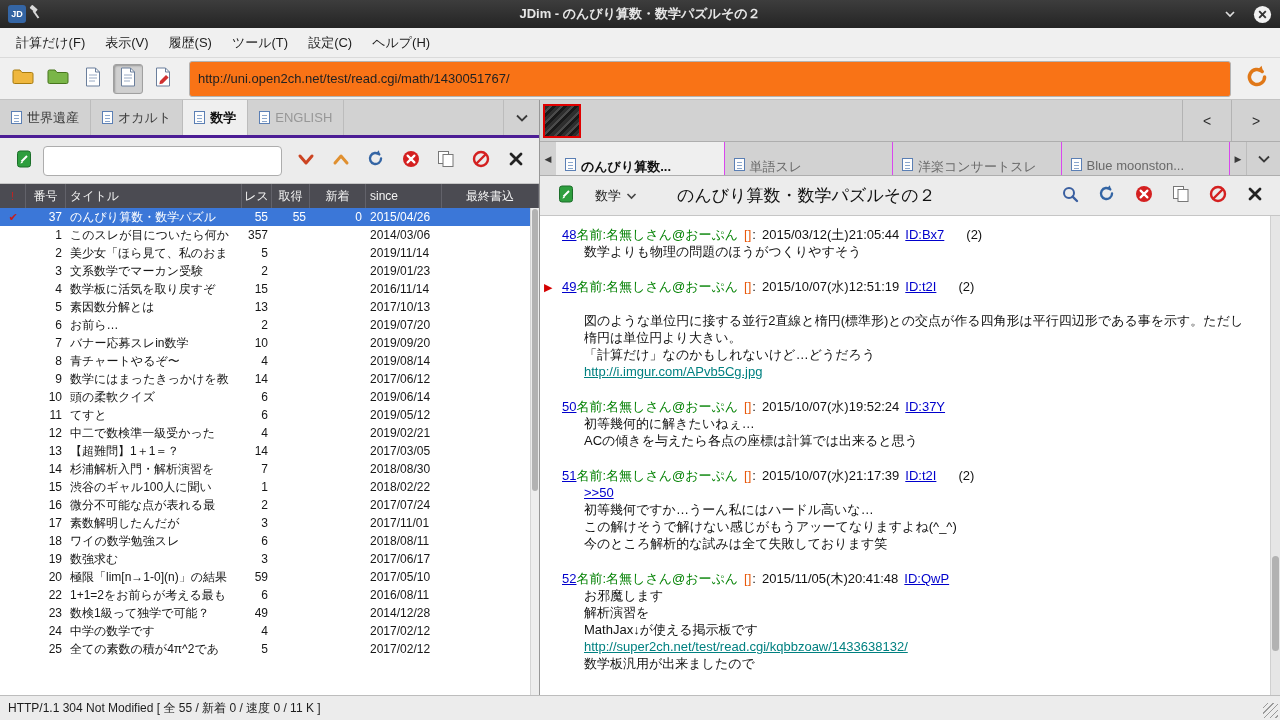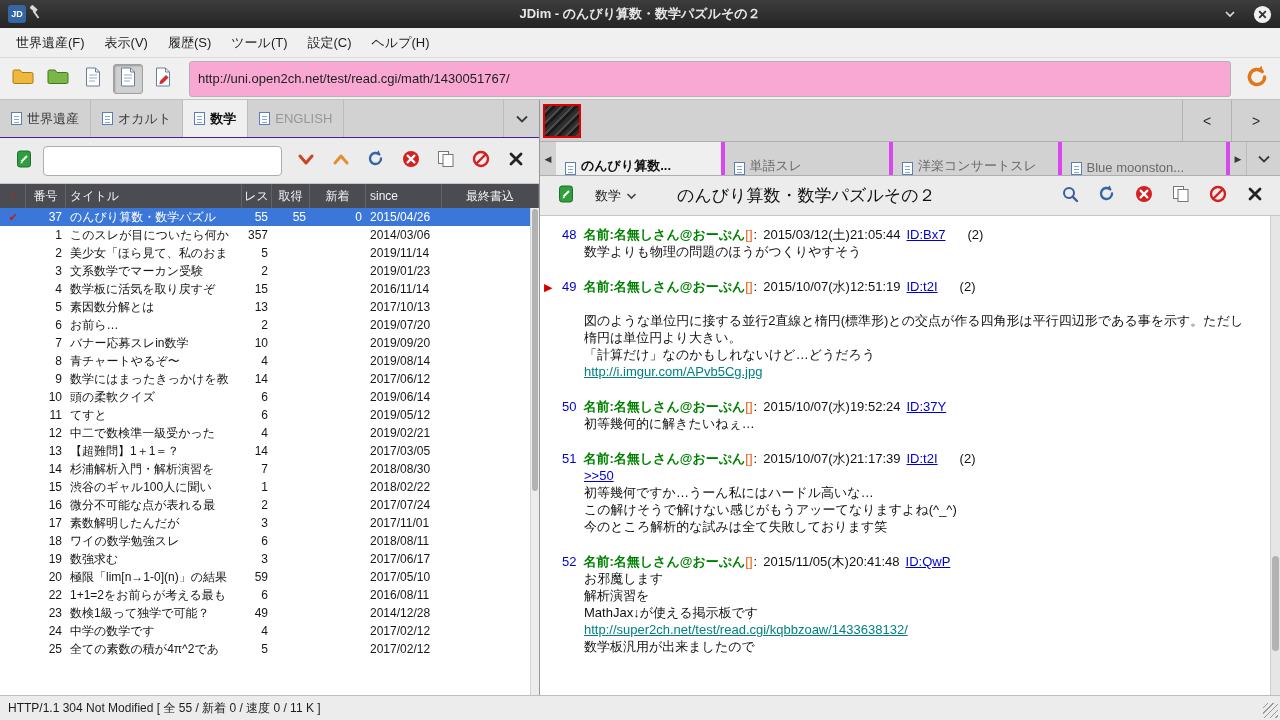--- a/index.html
+++ b/index.html
@@ -16,29 +16,29 @@
 .tb-btn{display:flex;align-items:center;justify-content:center;cursor:default}
 
 
 .menubar{height:30px;flex:none;background:#f0f0f0;display:flex;align-items:center;padding:0 6px;font-size:13px;color:#1c1c1c;border-bottom:1px solid #dadada}
 .menu-item{padding:4px 10px}
 
 
 .toolbar{height:42px;flex:none;background:#f0f0f0;display:flex;align-items:center;gap:5px;padding:0 8px;border-bottom:1px solid #c2c2c2}
 .tool-btn{width:30px;height:30px;display:flex;align-items:center;justify-content:center;border-radius:3px;flex:none}
 .tool-btn.pressed{background:#d0d0d0;border:1px solid #a0a0a0;box-shadow:inset 1px 1px 2px rgba(0,0,0,.28)}
-.urlbar{flex:1;height:36px;border:1px solid #b3b3b3;border-radius:3px;background:#f9a8d4;padding:0 8px;font-size:13px;color:#222;margin:0 6px;font-family:inherit;outline:none}
+.urlbar{flex:1;height:36px;border:1px solid #b3b3b3;border-radius:3px;background:#f97316;padding:0 8px;font-size:13px;color:#222;margin:0 6px;font-family:inherit;outline:none}
 
 
 .main{flex:1;display:flex;min-height:0}
 .left-col{width:540px;flex:none;display:flex;flex-direction:column;border-right:1px solid #979797;background:#fff;min-height:0}
 .right-col{flex:1;display:flex;flex-direction:column;min-width:0;min-height:0;background:#fff}
 
 
-.board-tabs{height:38px;flex:none;background:#d2d2d2;display:flex;align-items:stretch;border-bottom:1px solid #4c1d95}
+.board-tabs{height:38px;flex:none;background:#d2d2d2;display:flex;align-items:stretch;border-bottom:3px solid #4c1d95}
 .bt-list{display:flex;flex:1;min-width:0}
 .btab{display:flex;align-items:center;padding:0 11px;font-size:13px;color:#3c3c3c;border-right:1px solid #bcbcbc;white-space:nowrap;cursor:default}
 .btab.active{background:#efefef;font-weight:bold;color:#101010}
 .btab.dim{color:#979797}
 .bt-drop{width:36px;flex:none;display:flex;align-items:center;justify-content:center;border-left:1px solid #bcbcbc}
 .doc-ico{display:inline-block;width:11px;height:13px;background:#fdfdfd;border:1px solid #5b7fb4;margin-right:5px;position:relative;flex:none}
 .doc-ico::before{content:"";position:absolute;left:2px;right:2px;top:3px;height:1px;background:#8aa6cc;box-shadow:0 3px 0 #8aa6cc,0 6px 0 #8aa6cc}
 
 
 .board-toolbar{height:46px;flex:none;background:#ececec;display:flex;align-items:center;padding:0 8px;gap:4px;border-bottom:1px solid #c6c6c6}
@@ -64,36 +64,36 @@
 
 .image-bar{height:42px;flex:none;background:#d2d2d2;border-bottom:1px solid #aeaeae;display:flex;align-items:center}
 .thumb{width:38px;height:34px;margin-left:3px;border:2px solid #e00000;background:repeating-linear-gradient(135deg,#2e2e2e 0 3px,#4a4a4a 3px 5px,#191919 5px 8px)}
 .ib-spacer{flex:1}
 .nav-btn{width:49px;height:100%;display:flex;align-items:center;justify-content:center;font-size:14px;color:#2e2e2e;border-left:1px solid #b3b3b3;cursor:default}
 
 
 .thread-tabs{height:34px;flex:none;background:#d2d2d2;border-bottom:1px solid #aeaeae;display:flex;align-items:stretch}
 .tt-arrow{width:16px;flex:none;display:flex;align-items:center;justify-content:center;color:#3a3a3a;font-size:9px}
 .tt-list{flex:1;display:flex;min-width:0}
-.ttab{flex:1;max-width:186px;display:flex;align-items:flex-end;padding:0 9px;font-size:13px;color:#6a6a6a;border-right:4px solid #d946ef;white-space:nowrap;overflow:hidden;cursor:default}
+.ttab{flex:1;max-width:186px;display:flex;align-items:flex-start;padding:16px 9px;font-size:13px;color:#6a6a6a;border-right:1px solid #d946ef;white-space:nowrap;overflow:hidden;cursor:default}
 .ttab.active{background:#efefef;color:#101010;font-weight:bold}
 .tt-drop{width:34px;flex:none;border-left:1px solid #bcbcbc;display:flex;align-items:center;justify-content:center}
 
 
 .thread-toolbar{height:40px;flex:none;background:#ececec;border-bottom:1px solid #c6c6c6;display:flex;align-items:center;padding:0 10px;gap:6px}
 .board-select{display:flex;align-items:center;gap:5px;font-size:13px;color:#1e1e1e;padding:2px 4px;margin-left:4px}
 .thread-title{font-size:17px;color:#101010;margin-left:30px;flex:1;white-space:nowrap;overflow:hidden}
 
 
 .thread-content{flex:1;position:relative;overflow:hidden;background:#fff;padding:10px 24px 0 22px;font-size:13px;color:#111}
 .post{margin-bottom:18px}
 .phead{position:relative;white-space:nowrap;line-height:17px}
 .pmarker{position:absolute;left:-18px;top:1px;color:#d40000;font-size:11px}
-.pnum{color:#0000cc;margin-right:7px}
-.pname{color:#008000;font-weight:bold;}
+.pnum{color:#0000cc;text-decoration:underline;}
+.pname{color:#008000;font-weight:normal;margin-right:6px}
 .pmail{color:#e8590c;margin-right:1px}
 .pcolon{margin-right:6px}
 .pdate{margin-right:6px}
 .pid{color:#0000cc;text-decoration:underline;margin-right:22px}
 .pbody{margin-left:22px}
 .pline{line-height:17px;min-height:17px}
 .panchor{color:#0000cc;text-decoration:underline}
 .plink{color:#008080;text-decoration:underline}
 .vscroll{position:absolute;top:0;right:0;width:10px;bottom:0;background:#e6e6e6;border-left:1px solid #d0d0d0}
 .vthumb{position:absolute;left:1px;right:1px;background:#b2b2b2;border-radius:4px}
@@ -126,21 +126,21 @@
       <span class="tb-btn">
           <svg width="19" height="19" viewBox="0 0 19 19">
             <circle cx="9.5" cy="9.5" r="8.6" fill="#f1f1f1"></circle>
             <path d="M6.2 6.2 L12.8 12.8 M12.8 6.2 L6.2 12.8" stroke="#333" stroke-width="1.9"></path>
           </svg>
         </span>
     </div>
   </div>
 
   <div class="menubar">
-      <span class="menu-item">世界遺産(F)</span>
+      <span class="menu-item">計算だけ(F)</span>
       <span class="menu-item">表示(V)</span>
       <span class="menu-item">履歴(S)</span>
       <span class="menu-item">ツール(T)</span>
       <span class="menu-item">設定(C)</span>
       <span class="menu-item">ヘルプ(H)</span>
     </div>
 
   <div class="toolbar">
     <span class="tool-btn">
         <span><svg width="22" height="17" viewBox="0 0 22 17">
@@ -633,20 +633,21 @@
                 <div class="pline">&nbsp;</div>
                 <div class="pline">図のような単位円に接する並行2直線と楕円(標準形)との交点が作る四角形は平行四辺形である事を示す。ただし楕円は単位円より大きい。</div>
                 <div class="pline">「計算だけ」なのかもしれないけど…どうだろう</div>
                 <div class="pline"><span class="plink">http://i.imgur.com/APvb5Cg.jpg</span></div>
               </div>
             </div>
             <div class="post">
               <div class="phead"><span class="pnum">50</span><span class="pname">名前:名無しさん@おーぷん</span><span class="pmail">[]</span><span class="pcolon">:</span><span class="pdate">2015/10/07(水)19:52:24</span><span class="pid">ID:37Y</span></div>
               <div class="pbody">
                 <div class="pline">初等幾何的に解きたいねぇ…</div>
+                <div class="pline">ACの傾きを与えたら各点の座標は計算では出来ると思う</div>
               </div>
             </div>
             <div class="post">
               <div class="phead"><span class="pnum">51</span><span class="pname">名前:名無しさん@おーぷん</span><span class="pmail">[]</span><span class="pcolon">:</span><span class="pdate">2015/10/07(水)21:17:39</span><span class="pid">ID:t2I</span><span class="pcount">(2)</span></div>
               <div class="pbody">
                 <div class="pline"><span class="panchor">&gt;&gt;50</span></div>
                 <div class="pline">初等幾何ですか…うーん私にはハードル高いな…</div>
                 <div class="pline">この解けそうで解けない感じがもうアッーてなりますよね(^_^)</div>
                 <div class="pline">今のところ解析的な試みは全て失敗しております笑</div>
               </div>

